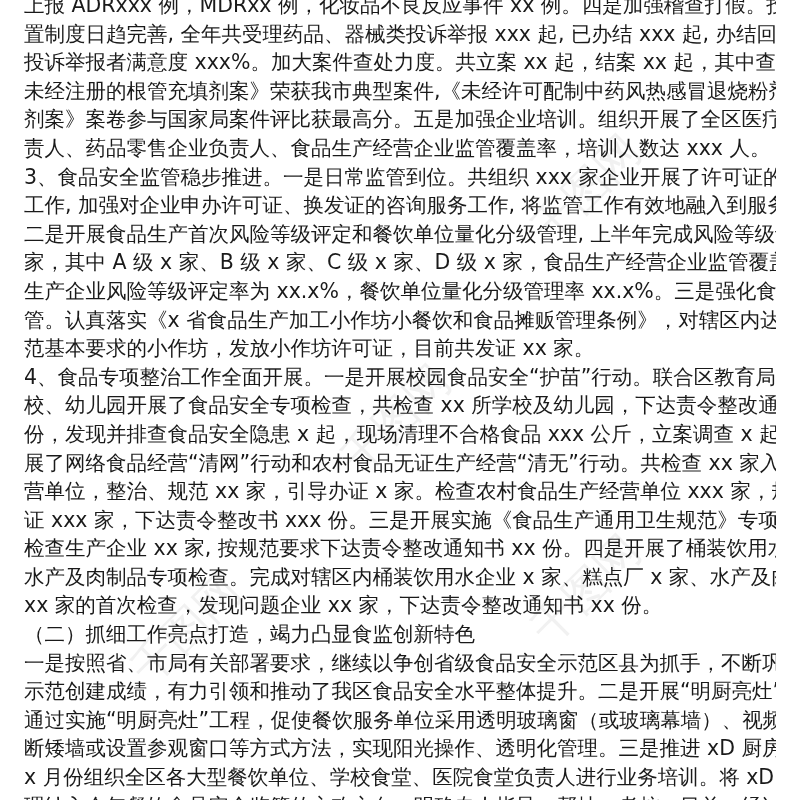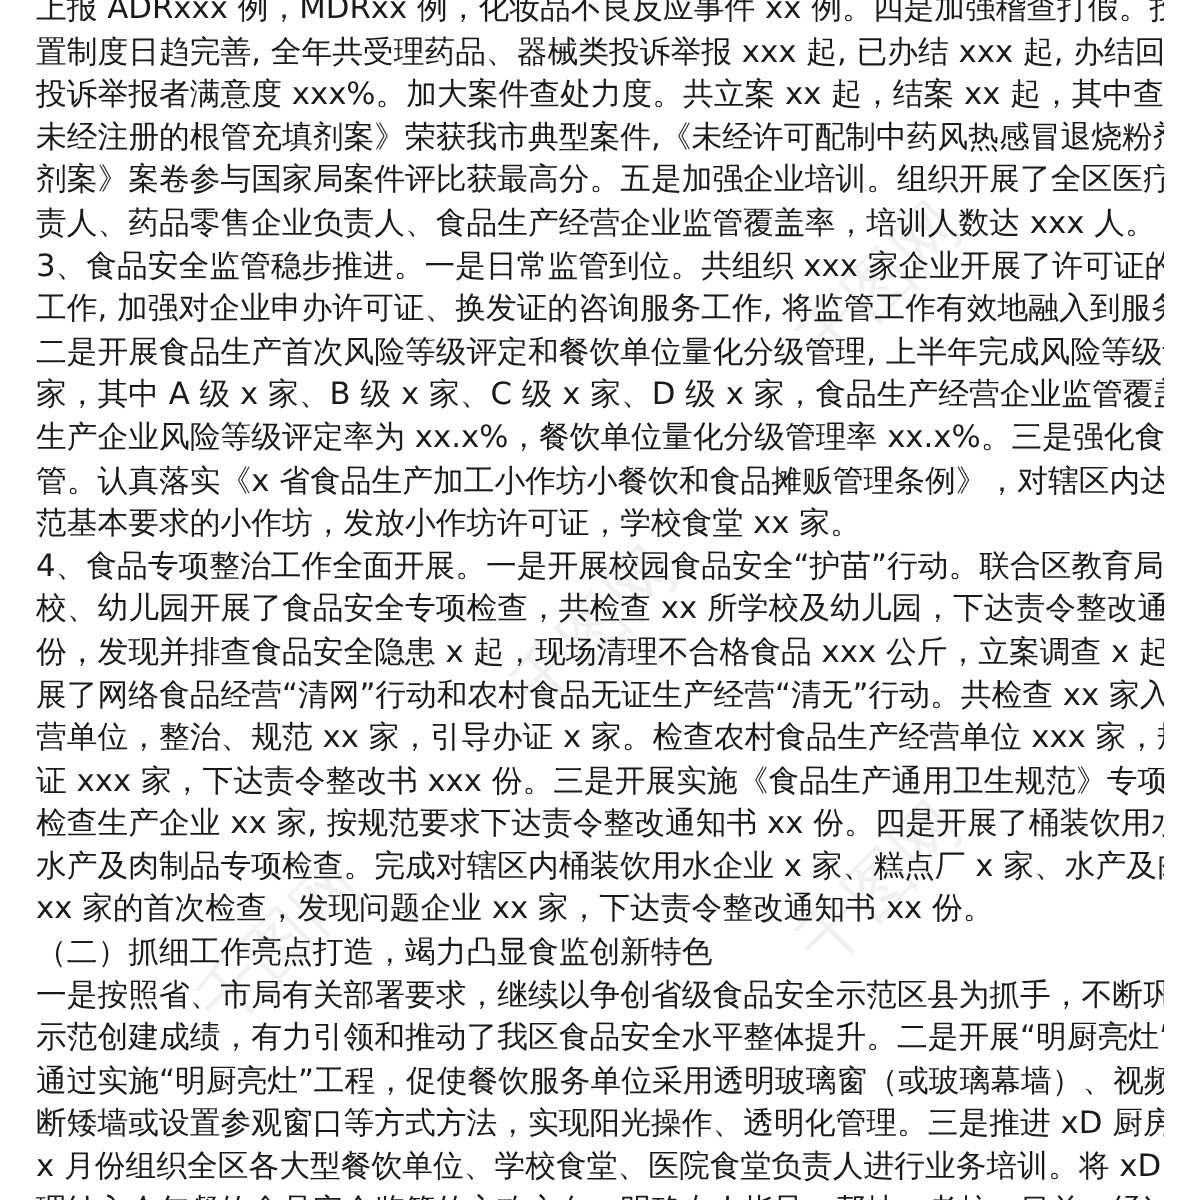--- a/index.html
+++ b/index.html
@@ -34,21 +34,21 @@
     <div class="line">投诉举报者满意度 xxx%。加大案件查处力度。共立案 xx 起，结案 xx 起，其中查处的《使用</div>
     <div class="line">未经注册的根管充填剂案》荣获我市典型案件,《未经许可配制中药风热感冒退烧粉剂等制</div>
     <div class="line">剂案》案卷参与国家局案件评比获最高分。五是加强企业培训。组织开展了全区医疗机构负</div>
     <div class="line last">责人、药品零售企业负责人、食品生产经营企业监管覆盖率，培训人数达 xxx 人。</div>
     <div class="line">3、食品安全监管稳步推进。一是日常监管到位。共组织 xxx 家企业开展了许可证的换发证</div>
     <div class="line">工作, 加强对企业申办许可证、换发证的咨询服务工作, 将监管工作有效地融入到服务之中。</div>
     <div class="line">二是开展食品生产首次风险等级评定和餐饮单位量化分级管理, 上半年完成风险等级评定 xx</div>
     <div class="line">家，其中 A 级 x 家、B 级 x 家、C 级 x 家、D 级 x 家，食品生产经营企业监管覆盖率 xxx%,</div>
     <div class="line">生产企业风险等级评定率为 xx.x%，餐饮单位量化分级管理率 xx.x%。三是强化食品小作坊监</div>
     <div class="line">管。认真落实《x 省食品生产加工小作坊小餐饮和食品摊贩管理条例》，对辖区内达到卫生规</div>
-    <div class="line last">范基本要求的小作坊，发放小作坊许可证，学校食堂 xx 家。</div>
+    <div class="line last">范基本要求的小作坊，发放小作坊许可证，目前共发证 xx 家。</div>
     <div class="line">4、食品专项整治工作全面开展。一是开展校园食品安全“护苗”行动。联合区教育局对全区学</div>
     <div class="line">校、幼儿园开展了食品安全专项检查，共检查 xx 所学校及幼儿园，下达责令整改通知书 xx</div>
     <div class="line">份，发现并排查食品安全隐患 x 起，现场清理不合格食品 xxx 公斤，立案调查 x 起。二是开</div>
     <div class="line">展了网络食品经营“清网”行动和农村食品无证生产经营“清无”行动。共检查 xx 家入网食品经</div>
     <div class="line">营单位，整治、规范 xx 家，引导办证 x 家。检查农村食品生产经营单位 xxx 家，规范引导办</div>
     <div class="line">证 xxx 家，下达责令整改书 xxx 份。三是开展实施《食品生产通用卫生规范》专项活动。共</div>
     <div class="line">检查生产企业 xx 家, 按规范要求下达责令整改通知书 xx 份。四是开展了桶装饮用水、糕点、</div>
     <div class="line">水产及肉制品专项检查。完成对辖区内桶装饮用水企业 x 家、糕点厂 x 家、水产及肉制品厂</div>
     <div class="line last">xx 家的首次检查，发现问题企业 xx 家，下达责令整改通知书 xx 份。</div>
     <div class="line last">（二）抓细工作亮点打造，竭力凸显食监创新特色</div>

